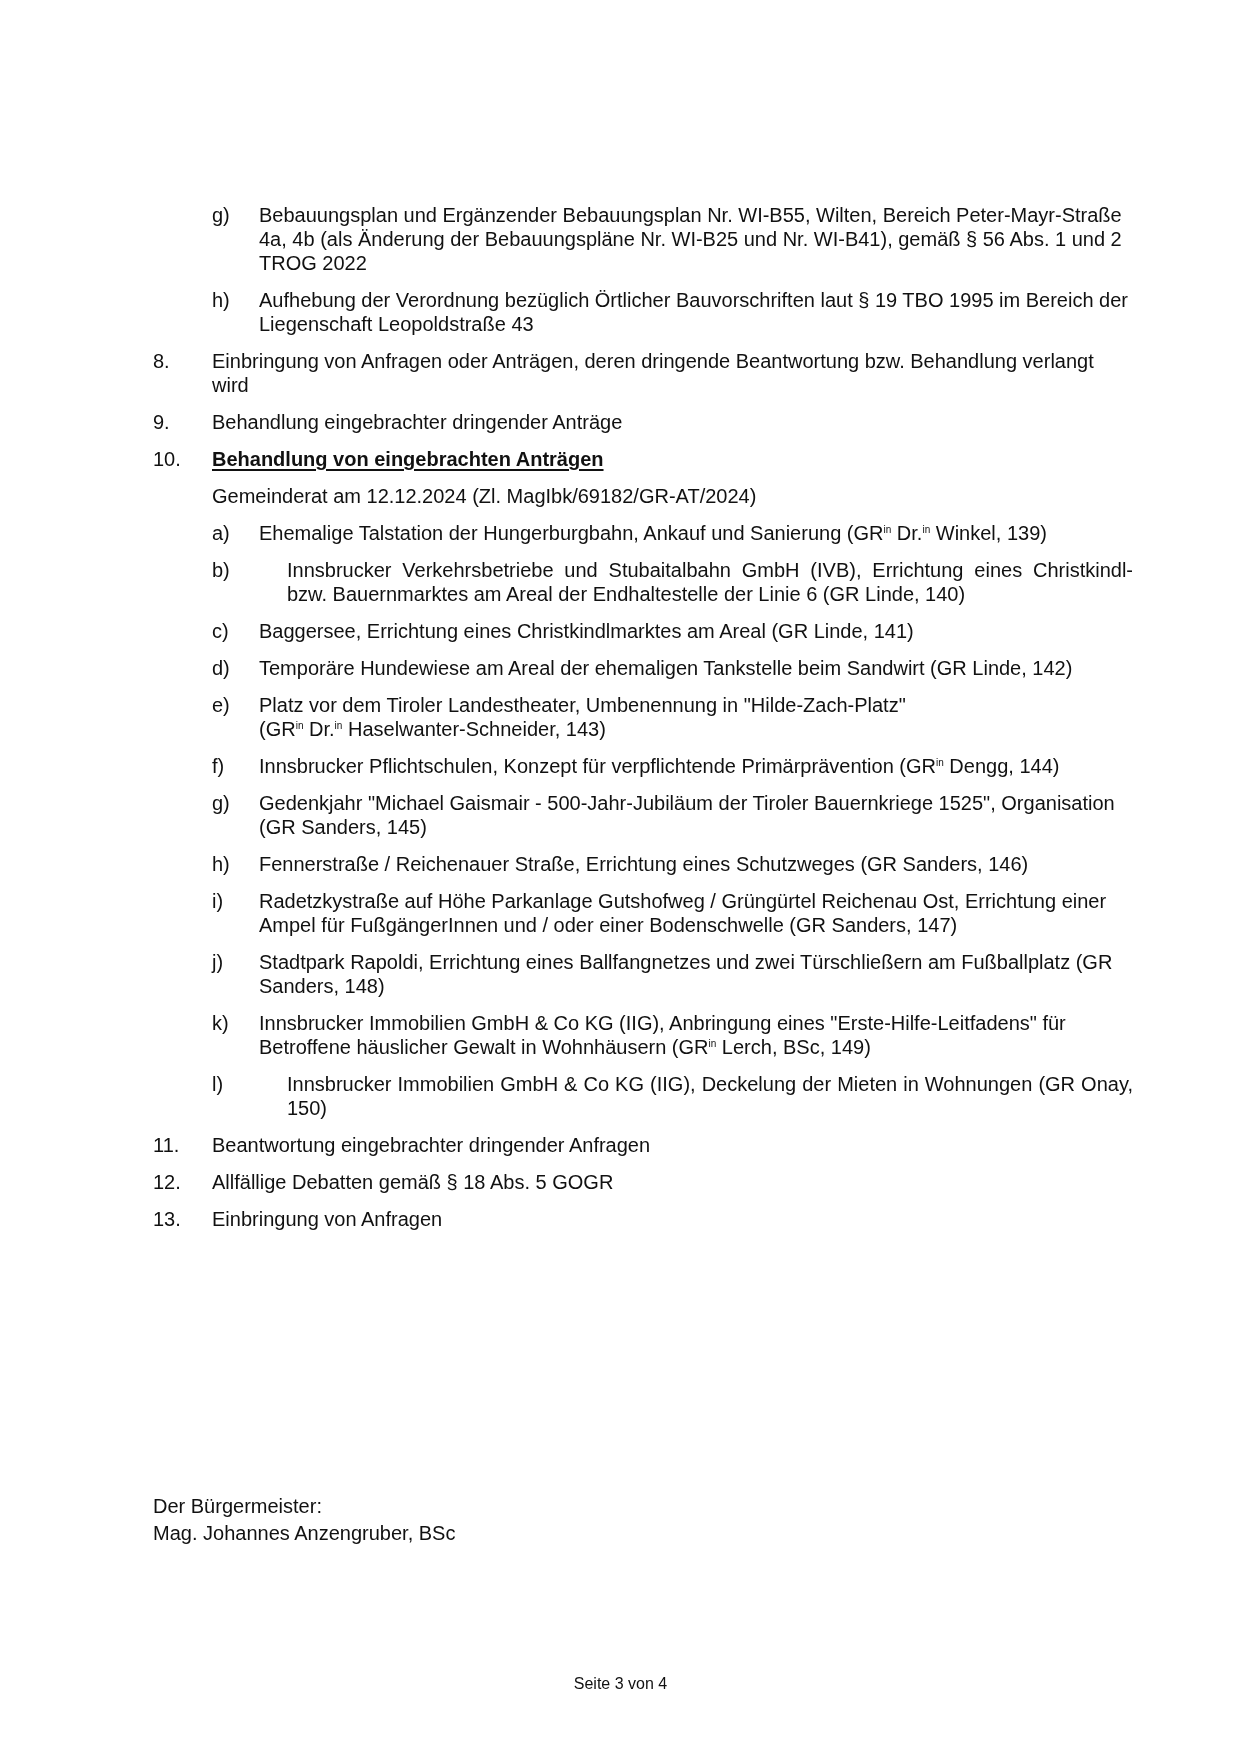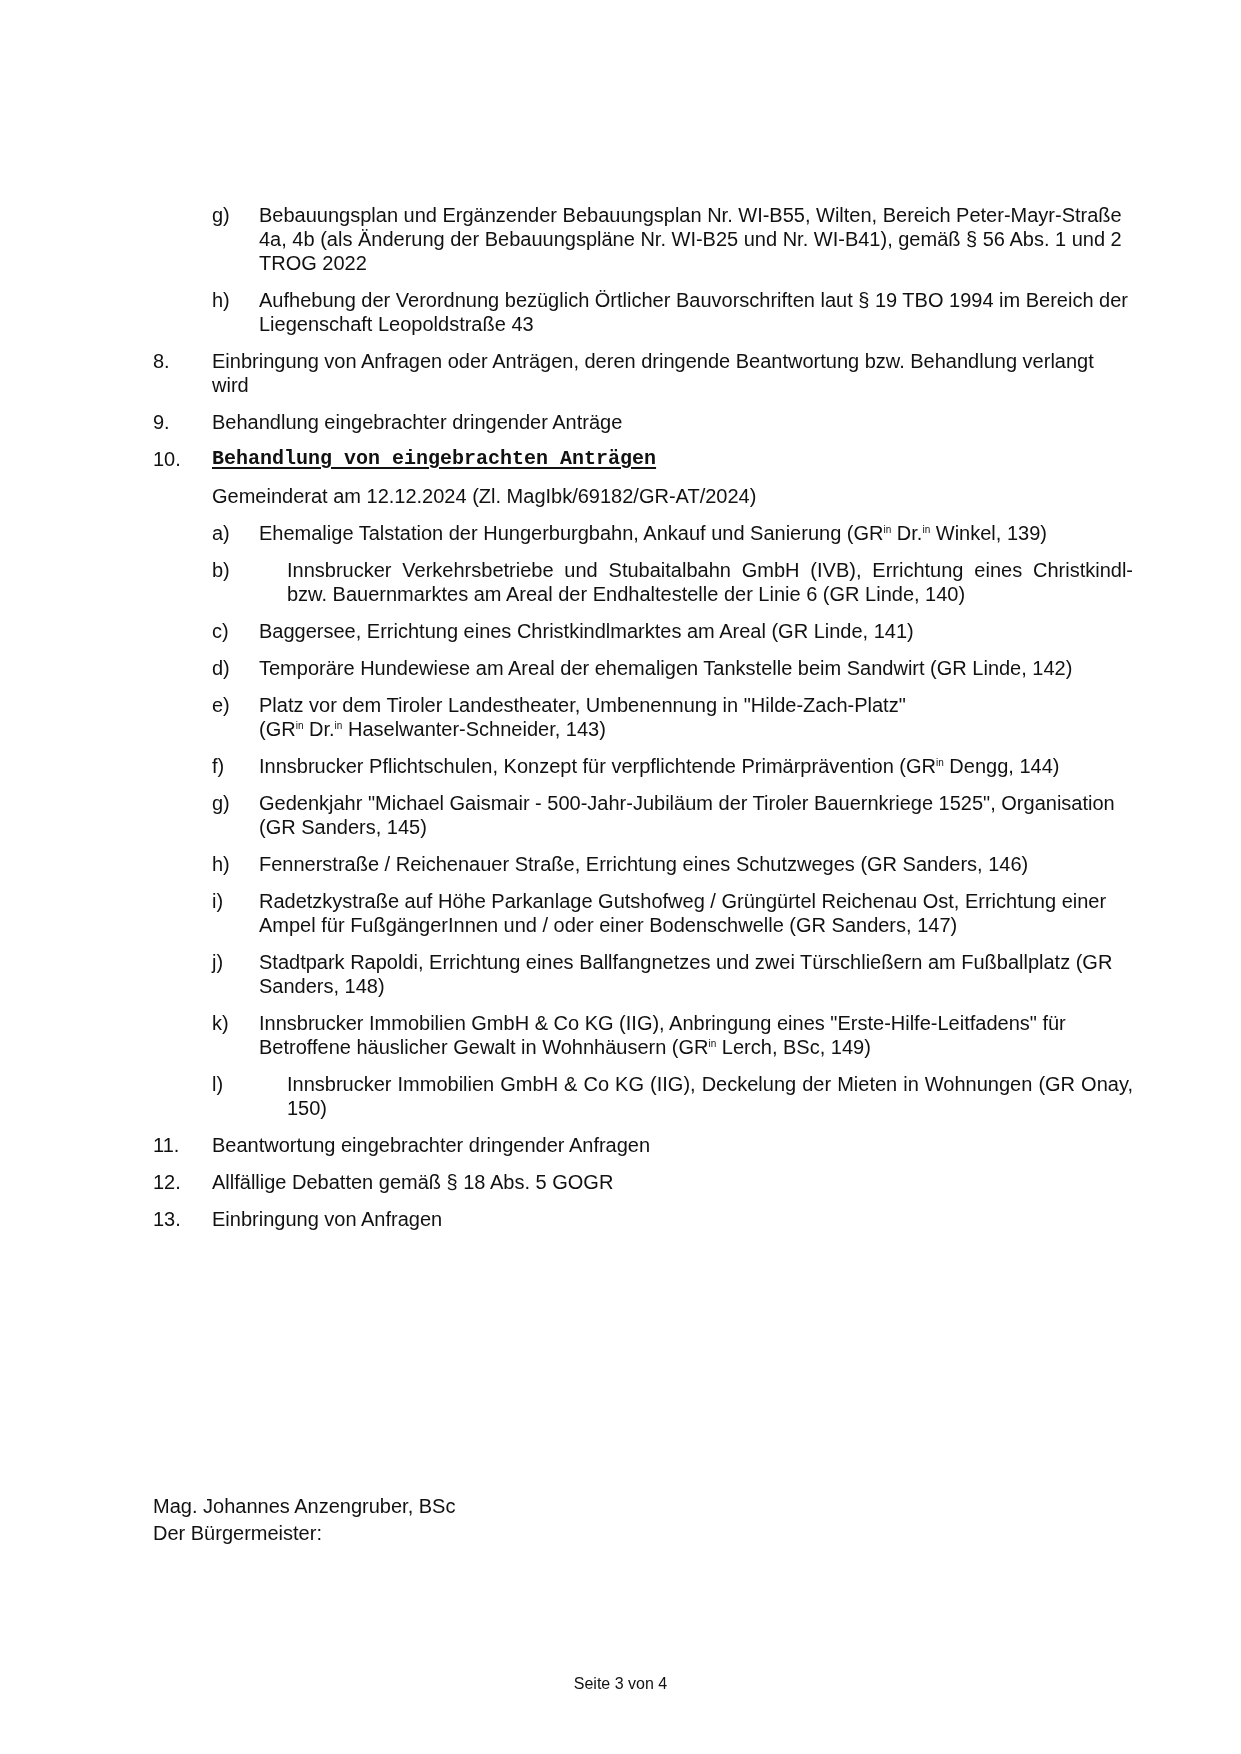--- a/index.html
+++ b/index.html
@@ -10,42 +10,42 @@
     }
     .page { position: absolute; left: 0; top: 0; width: 1241px; height: 1754px; }
     .content { position: absolute; left: 153px; top: 203px; width: 980px; }
     .row { display: flex; margin-bottom: 13px; }
     .num { width: 59px; flex: none; }
     .body { flex: 1; }
     .sub { display: flex; margin-bottom: 13px; }
     .sub .letter { width: 47px; flex: none; }
     .sub .txt { flex: 1; }
     .justify { text-align: justify; margin-left: 28px; }
-    .bold { font-weight: bold; font-family: Liberation Mono, monospace; }
+    .bold { font-weight: bold; }
     .underline { text-decoration: underline; text-underline-offset: 3px; text-decoration-thickness: 2px; }
     .subhead { margin-left: 59px; margin-bottom: 13px; font-weight: normal; }
     .indent { margin-left: 59px; }
     sup { font-size: 10px; line-height: 0; vertical-align: 7px; }
     .signature { position: absolute; left: 153px; top: 1493px; width: 600px; line-height: 27px; }
     .footer { position: absolute; left: 0; width: 1241px; top: 1672px; text-align: center; font-size: 16px; }
   </style>
 </head>
 <body>
 
 <div class="page">
   <div class="content">
 
     <div class="indent">
       <div class="sub">
         <span class="letter">g)</span>
         <span class="txt">Bebauungsplan und Ergänzender Bebauungsplan Nr. WI-B55, Wilten, Bereich Peter-Mayr-Straße 4a, 4b (als Änderung der Bebauungspläne Nr. WI-B25 und Nr. WI-B41), gemäß § 56 Abs. 1 und 2 TROG 2022</span>
       </div>
       <div class="sub">
         <span class="letter">h)</span>
-        <span class="txt">Aufhebung der Verordnung bezüglich Örtlicher Bauvorschriften laut § 19 TBO 1994 im Bereich der Liegenschaft Leopoldstraße 43</span>
+        <span class="txt">Aufhebung der Verordnung bezüglich Örtlicher Bauvorschriften laut § 19 TBO 1995 im Bereich der Liegenschaft Leopoldstraße 43</span>
       </div>
     </div>
 
     <div class="row">
       <span class="num">8.</span>
       <span class="body">Einbringung von Anfragen oder Anträgen, deren dringende Beantwortung bzw. Behandlung verlangt wird</span>
     </div>
     <div class="row">
       <span class="num">9.</span>
       <span class="body">Behandlung eingebrachter dringender Anträge</span>
@@ -128,18 +128,18 @@
       <span class="num">12.</span>
       <span class="body">Allfällige Debatten gemäß § 18 Abs. 5 GOGR</span>
     </div>
     <div class="row">
       <span class="num">13.</span>
       <span class="body">Einbringung von Anfragen</span>
     </div>
   </div>
 
   <div class="signature">
+    <div>Der Bürgermeister:</div>
     <div>Mag. Johannes Anzengruber, BSc</div>
-    <div>Der Bürgermeister:</div>
   </div>
 
   <div class="footer">Seite 3 von 4</div>
 </div>
 
 </body></html>

